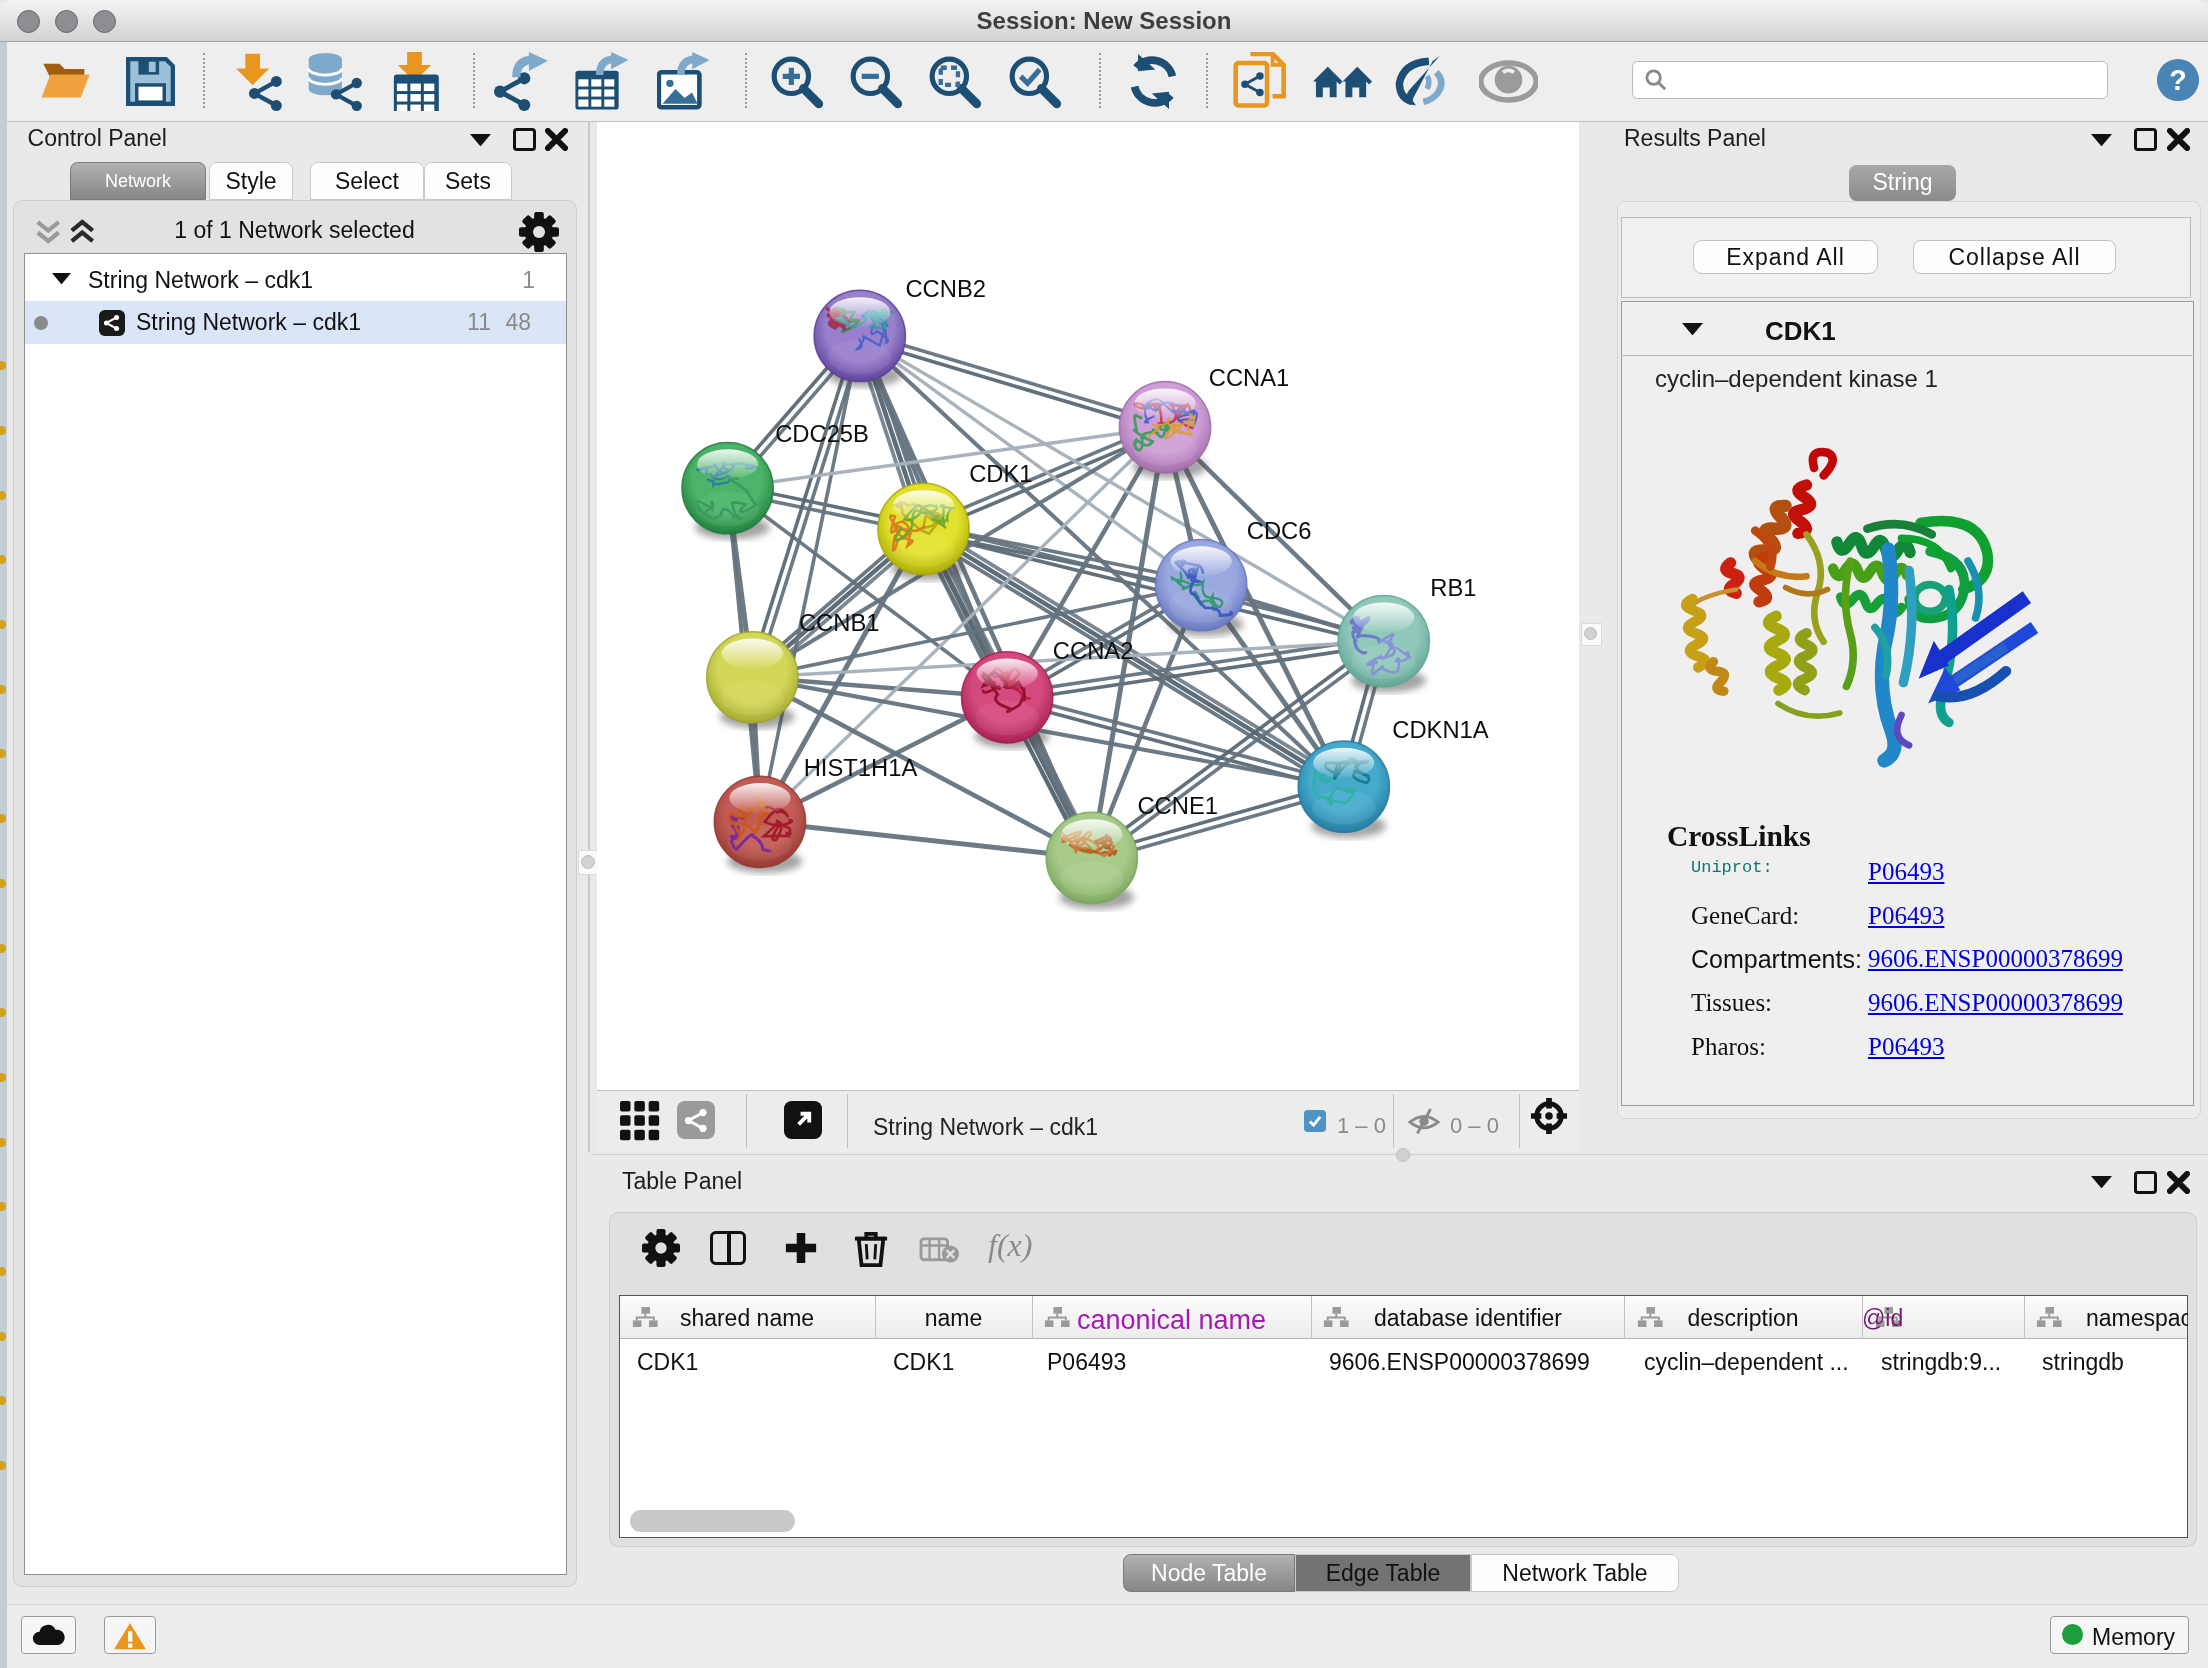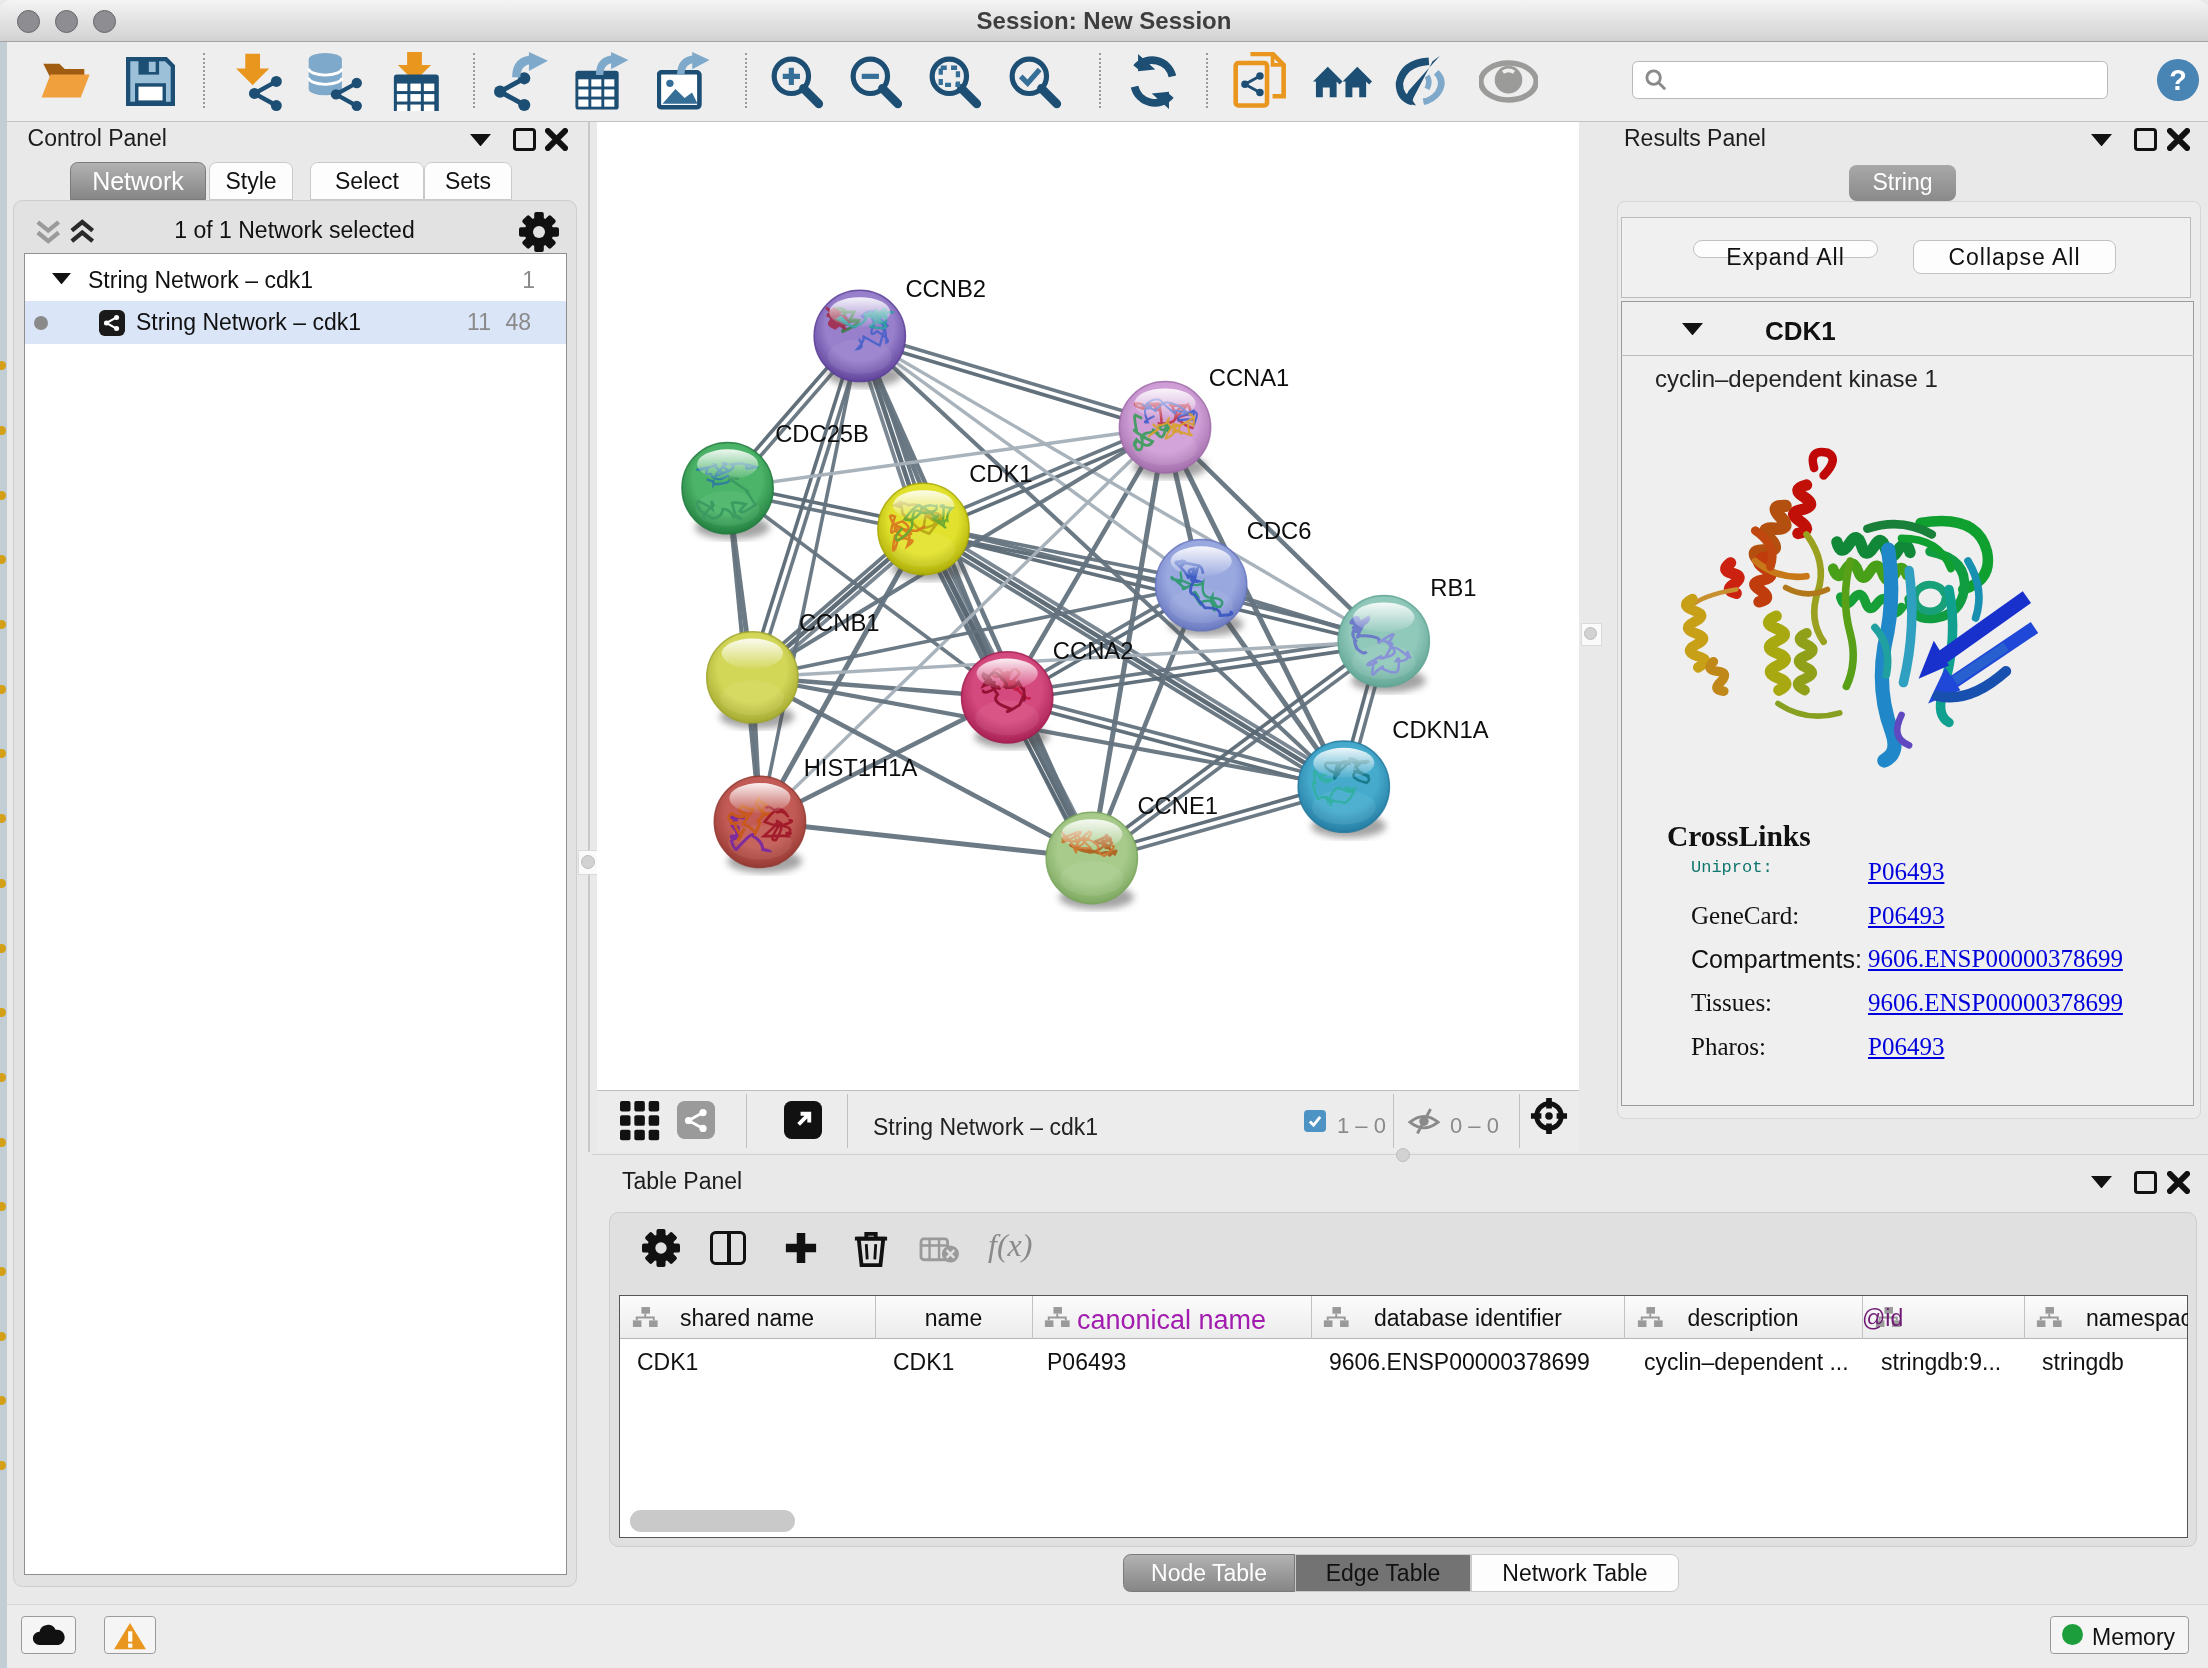--- a/index.html
+++ b/index.html
@@ -201,21 +201,21 @@
   </svg>
 <div class="abs" style="left:1.9px;top:122px;width:586px;height:1482px;background:#e9e9e9"></div>
 <div class="abs" style="left:27.6px;top:125px;font-size:23px;color:#1c1c1c">Control Panel</div>
 <svg style="position:absolute;left:470px;top:134px" width="21" height="12.4" viewBox="0 0 22 13">
     <path d="M0 0 L22 0 L11.0 13 Z" fill="#111"></path>
   </svg>
 <div style="position:absolute;left:513px;top:128px;width:23px;height:23px;border:3.3px solid #111;border-radius:3.8px"></div>
 <svg style="position:absolute;left:545px;top:128px" width="23" height="23" viewBox="0 0 24 24">
     <path d="M3 3 L21 21 M21 3 L3 21" stroke="#111" stroke-width="6" stroke-linecap="round"></path>
   </svg>
-<div class="abs" style="left:70px;top:162px;width:136px;height:38px;background:linear-gradient(#b2b2b2,#868686);color:#fff;border:1px solid #7a7a7a;border-radius:7.6px 7.6px 0 0;font-size:25px;text-align:center;line-height:36px">Network</div>
+<div class="abs" style="left:70px;top:162px;width:136px;height:38px;background:linear-gradient(#b2b2b2,#868686);color:#fff;border:1px solid #7a7a7a;border-radius:7.6px 7.6px 0 0;font-size:18px;text-align:center;line-height:36px">Network</div>
 <div class="abs" style="left:209px;top:162px;width:84px;height:38px;background:#fdfdfd;color:#111;border:1px solid #c9c9c9;border-radius:7.6px 7.6px 0 0;font-size:23px;text-align:center;line-height:36px">Style</div>
 <div class="abs" style="left:310px;top:162px;width:114px;height:38px;background:#fdfdfd;color:#111;border:1px solid #c9c9c9;border-radius:7.6px 7.6px 0 0;font-size:23px;text-align:center;line-height:36px">Select</div>
 <div class="abs" style="left:424px;top:162px;width:88px;height:38px;background:#fdfdfd;color:#111;border:1px solid #c9c9c9;border-radius:7.6px 7.6px 0 0;font-size:23px;text-align:center;line-height:36px">Sets</div>
 <div class="abs" style="left:13.3px;top:200px;width:564px;height:1387px;background:#e2e2e2;border:1px solid #cdcdcd;border-radius:9.5px"></div>
 <svg class="abs" style="left:34px;top:219px" width="28.5" height="27" viewBox="0 0 30 28">
     <path d="M4 3 L15 12 L26 3 M4 14 L15 23 L26 14" stroke="#9a9a9a" stroke-width="4.5" fill="none"></path>
   </svg>
 <svg class="abs" style="left:68px;top:219px" width="28.5" height="27" viewBox="0 0 30 28">
     <path d="M4 12 L15 3 L26 12 M4 23 L15 14 L26 23" stroke="#2a2a2a" stroke-width="4.5" fill="none"></path>
   </svg>
@@ -586,21 +586,21 @@
 <svg style="position:absolute;left:2091px;top:134px" width="21" height="12.4" viewBox="0 0 22 13">
     <path d="M0 0 L22 0 L11.0 13 Z" fill="#111"></path>
   </svg>
 <div style="position:absolute;left:2134px;top:128px;width:23px;height:23px;border:3.3px solid #111;border-radius:3.8px"></div>
 <svg style="position:absolute;left:2167px;top:128px" width="23" height="23" viewBox="0 0 24 24">
     <path d="M3 3 L21 21 M21 3 L3 21" stroke="#111" stroke-width="6" stroke-linecap="round"></path>
   </svg>
 <div class="abs" style="left:1849px;top:165px;width:107px;height:36px;background:linear-gradient(#a8a8a8,#8a8a8a);border-radius:7.6px;color:#fff;font-size:23px;text-align:center;line-height:35px">String</div>
 <div class="abs" style="left:1617px;top:201px;width:584px;height:918px;background:#ececec;border:1px solid #d5d5d5;border-radius:7.6px"></div>
 <div class="abs" style="left:1621px;top:217px;width:570px;height:81px;background:#f0f0f0;border:1px solid #bbb"></div>
-<div class="abs" style="left:1693px;top:240px;width:185px;height:18px;background:#fdfdfd;border:1px solid #c2c2c2;border-radius:9px;font-size:23px;letter-spacing:1px;text-align:center;line-height:32px;color:#111">Expand All</div>
+<div class="abs" style="left:1693px;top:240px;width:185px;height:34px;background:#fdfdfd;border:1px solid #c2c2c2;border-radius:9px;font-size:23px;letter-spacing:1px;text-align:center;line-height:32px;color:#111">Expand All</div>
 <div class="abs" style="left:1913px;top:240px;width:203px;height:34px;background:#fdfdfd;border:1px solid #c2c2c2;border-radius:8px;font-size:23px;letter-spacing:1px;text-align:center;line-height:32px;color:#111">Collapse All</div>
 <div class="abs" style="left:1621px;top:301px;width:573px;height:805px;background:#efefef;border:1px solid #9a9a9a"></div>
 <div class="abs" style="left:1621px;top:301px;width:573px;height:55px;border-bottom:1px solid #bbb"></div>
 <svg style="position:absolute;left:1682px;top:323px" width="21" height="12.4" viewBox="0 0 22 13">
     <path d="M0 0 L22 0 L11.0 13 Z" fill="#111"></path>
   </svg>
 <div class="abs" style="left:1765px;top:316px;font-size:26px;font-weight:bold;color:#111">CDK1</div>
 <div class="abs" style="left:1655px;top:365px;font-size:24px;color:#222">cyclin–dependent kinase 1</div>
 <svg style="position:absolute;left:1664px;top:447px" width="380" height="323" viewBox="0 0 400 340">
     <path d="M168 30 Q185 12 172 6 Q152 2 158 22" fill="none" stroke="#c00808" stroke-width="9" stroke-linecap="round"></path>

